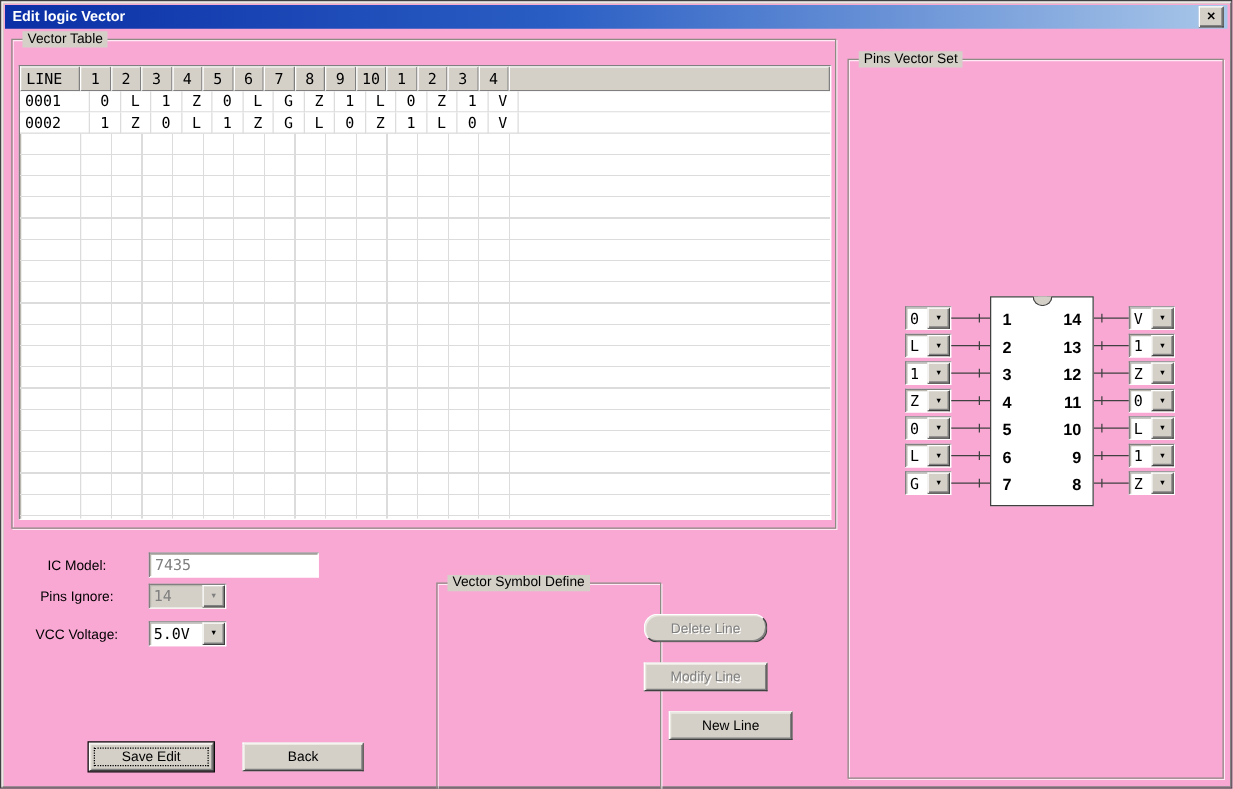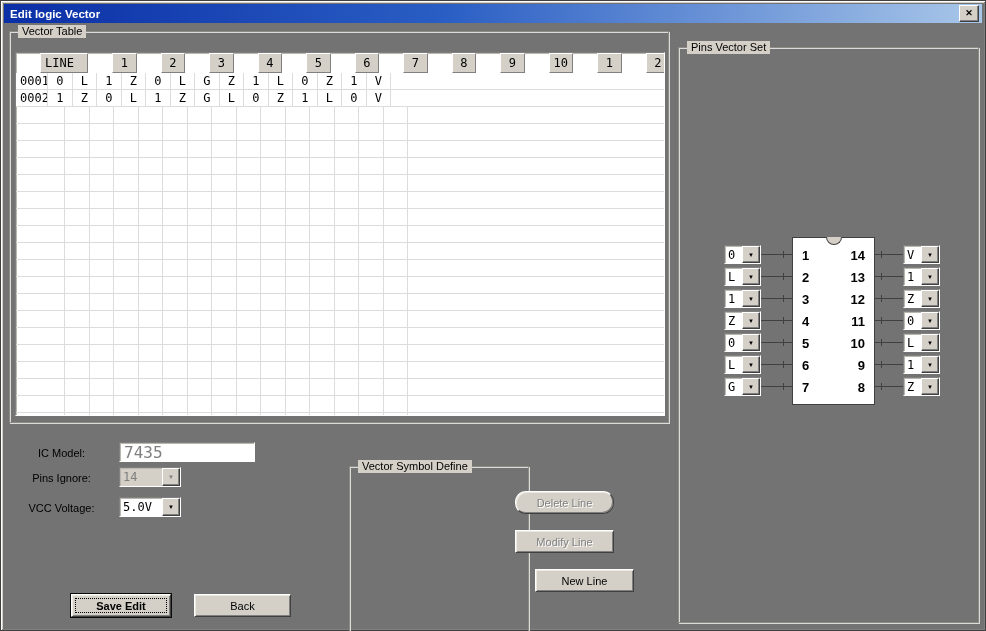--- a/index.html
+++ b/index.html
@@ -2,21 +2,21 @@
 <html><head>
 <meta charset="utf-8">
 <style>
   html,body { margin:0; padding:0; }
   body {
     width:986px; height:631px; position:relative; overflow:hidden;
     background:#d4d0c8; font-family:"Liberation Sans", sans-serif; font-size:11px; color:#000;
     -webkit-user-select:none; user-select:none;
   }
   .window {
-    position:absolute; inset:0; background:#737373;
+    position:absolute; inset:0; background:#f9a8d4;
     border:1px solid #404040;
     box-shadow: inset 1px 1px 0 #ffffff, inset -1px -1px 0 #808080, inset 2px 2px 0 #d4d0c8;
   }
   
   .titlebar {
     position:absolute; left:3px; top:3px; right:3px; height:19px;
     background:linear-gradient(90deg,#0b2fa6 0%, #2a5ec4 45%, #a9c7e9 100%);
     display:flex; align-items:center; padding:0 3px 0 6px; box-sizing:border-box;
   }
   .title-text { color:#fff; font-weight:bold; font-size:11.5px; flex:1; white-space:nowrap; }
@@ -46,53 +46,53 @@
     background:#fff; box-sizing:border-box;
     border:1px solid; border-color:#808080 #fff #fff #808080;
     box-shadow: inset 1px 1px 0 #b9b6ae;
     font-family:"DejaVu Sans Mono", monospace; font-size:12px;
     display:flex; flex-direction:column; overflow:hidden;
   }
   .grid-header { display:flex; height:20px; flex:none; }
   .hcell {
     box-sizing:border-box; background:#d4d0c8; flex:none;
     border:1px solid; border-color:#ffffff #808080 #808080 #ffffff;
-    display:flex; align-items:center; justify-content:center; overflow:hidden;margin-left:24px;
+    display:flex; align-items:center; justify-content:center; overflow:hidden;
   }
   .hcell.line  { width:48px; justify-content:flex-start; padding-left:4px; }
   .hcell.val   { width:24.5px; }
   .hcell.fill  { flex:1; }
   .grid-row { display:flex; height:17px; flex:none; background:#fff; }
   .cell {
     box-sizing:border-box; flex:none;
     border-right:1px solid #dcdcdc; border-bottom:1px solid #dcdcdc;
     display:flex; align-items:center; justify-content:center; overflow:hidden;
   }
-  .cell.line { width:32px; justify-content:flex-start; padding-left:4px; }
+  .cell.line { width:56px; justify-content:flex-start; padding-left:4px; }
   .cell.val  { width:24.5px; }
   .cell.fill { flex:1; border-right:none; }
   .grid-empty {
     flex:1; position:relative;
     background:repeating-linear-gradient(180deg, transparent 0 16px, #dcdcdc 16px 17px);
   }
   .grid-empty .vlines {
     position:absolute; left:48px; top:0; bottom:0; width:343px;
     border-left:1px solid #dcdcdc;
     background:repeating-linear-gradient(90deg, transparent 0 23.5px, #dcdcdc 23.5px 24.5px);
   }
   
   .form-label { position:absolute; width:105px; text-align:center; line-height:13px; }
   .sunken {
     position:absolute; background:#fff; box-sizing:border-box;
     border:1px solid; border-color:#808080 #fff #fff #808080;
     box-shadow: inset 1px 1px 0 #b9b6ae;
   }
   .field-text {
     display:flex; align-items:center; height:100%; padding-left:4px;
-    font-family:"DejaVu Sans Mono", monospace; font-size:16px;
+    font-family:"DejaVu Sans Mono", monospace; font-size:12px;
   }
   .gray-text { color:#808080; }
   .combo { display:flex; }
   .combo-value {
     flex:1; display:flex; align-items:center; padding-left:3px; overflow:hidden;
     font-family:"DejaVu Sans Mono", monospace; font-size:12px;
   }
   .combo-btn {
     width:16px; flex:none; background:#d4d0c8;
     border:1px solid; border-color:#ffffff #404040 #404040 #ffffff;
@@ -105,21 +105,21 @@
   .combo.disabled .combo-btn { color:#808080; }
   
   .btn {
     position:absolute; background:#d4d0c8; box-sizing:border-box;
     border:1px solid; border-color:#ffffff #404040 #404040 #ffffff;
     box-shadow: inset 1px 1px 0 #ece9e2, inset -1px -1px 0 #808080;
     display:flex; align-items:center; justify-content:center;
     font-size:11px; cursor:default;
   }
   .btn.disabled { color:#808080; text-shadow:1px 1px 0 #ffffff; }
-  .btn.default { outline:1px solid #0a0a0a;font-weight:bold; }
+  .btn.default { outline:1px solid #0a0a0a; }
   .focus-rect { position:absolute; inset:3px; border:1px dotted #000; pointer-events:none; }
   
   .sym-lines { position:absolute; left:16px; top:24px; }
   .sym-line { white-space:pre; font-size:11px; line-height:13px; }
   
   .pcombo { position:absolute; width:37px; height:19px; }
   .chip {
     position:absolute; left:113px; top:189px; width:83px; height:168px;
     background:#fff; border:1px solid #404040; box-sizing:border-box;
   }

